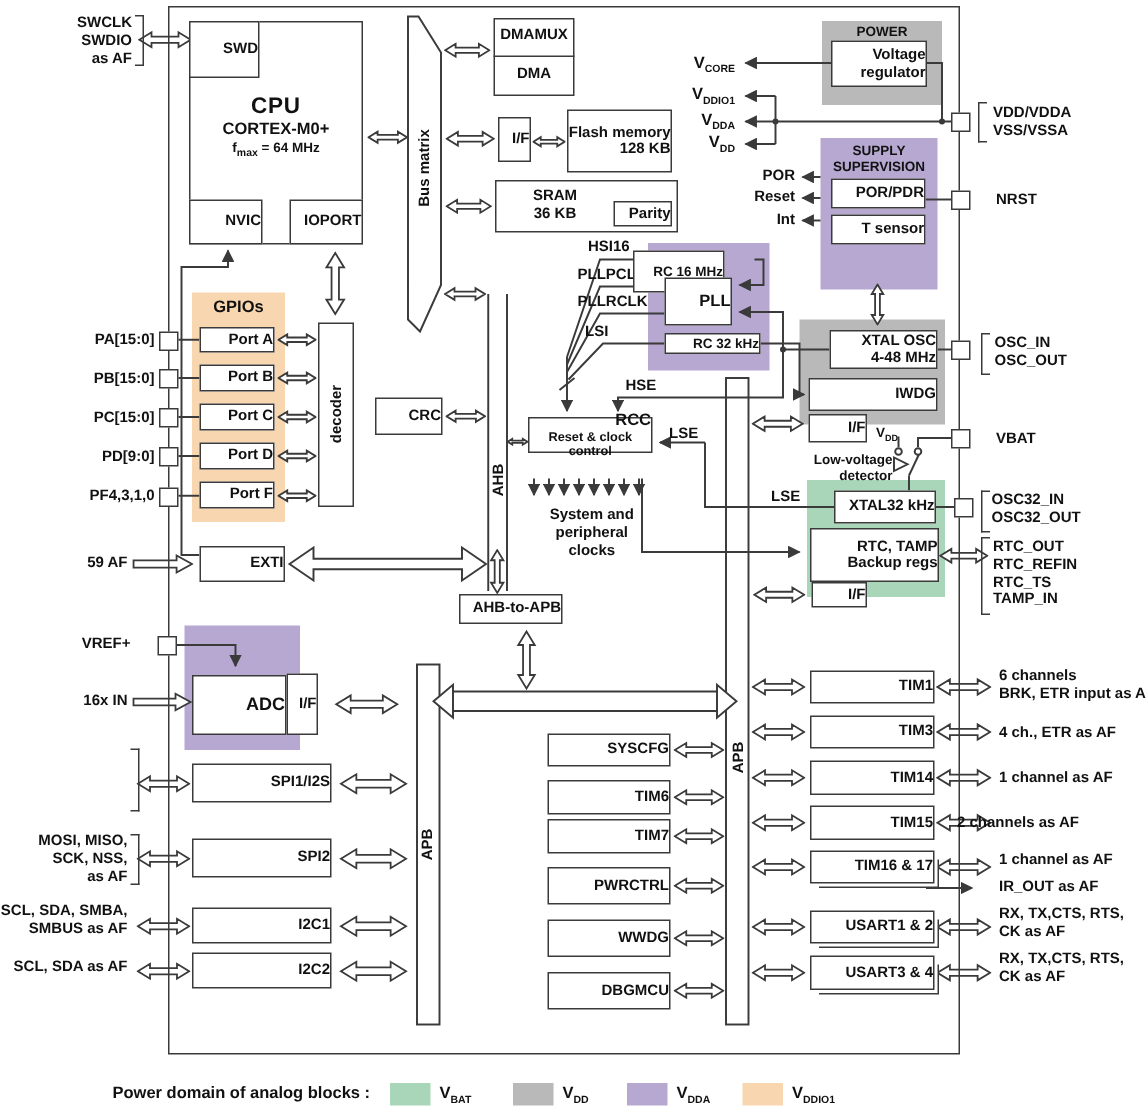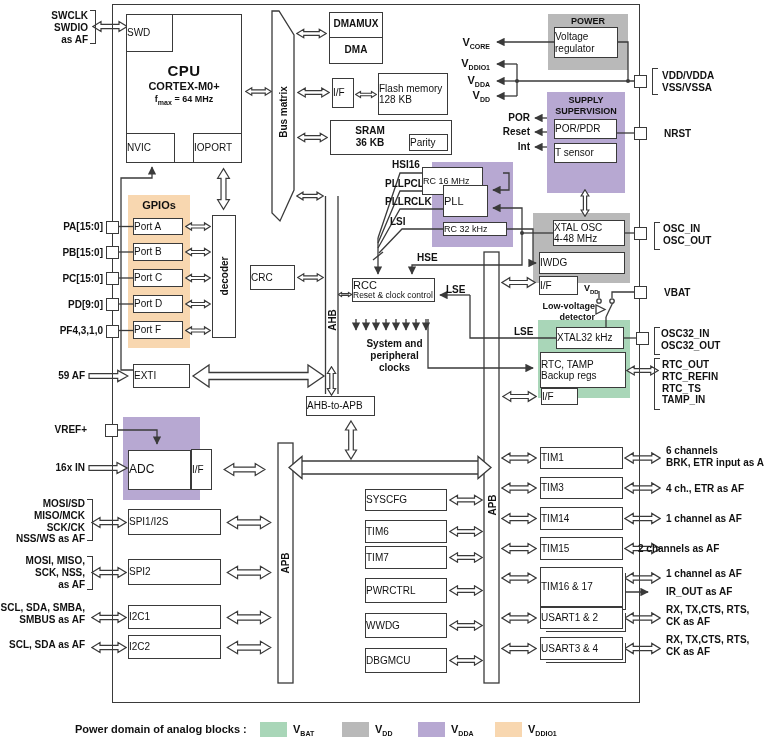--- a/index.html
+++ b/index.html
@@ -3,22 +3,22 @@
 <meta charset="utf-8">
 <style>
   html,body{margin:0;padding:0;background:#fff}
   #stage{position:relative;width:764px;height:740px;font-family:"Liberation Sans",sans-serif;color:#111;background:#fff;overflow:hidden;
     --c-green:#a9d6b8;--c-gray:#b9b9b9;--c-purple:#b7a8d2;--c-peach:#f8d7b0}
   .region{position:absolute;z-index:0}
   .bg-green{background:var(--c-green)} .bg-gray{background:var(--c-gray)}
   .bg-purple{background:var(--c-purple)} .bg-peach{background:var(--c-peach)}
   #wires{position:absolute;left:0;top:0;z-index:1}
   .box{position:absolute;z-index:2;background:#fff;border:1.4px solid #3a3a3a;box-sizing:border-box;
-       display:flex;flex-direction:column;align-items:flex-start;justify-content:center;
-       text-align:center;font-weight:normal;font-size:10px;line-height:1.12}
+       display:flex;flex-direction:column;align-items:flex-end;justify-content:center;
+       text-align:center;font-weight:bold;font-size:10px;line-height:1.12}
   .lbl{position:absolute;z-index:2;font-size:10px;font-weight:bold;line-height:1.18;white-space:nowrap}
   .r{text-align:right}
   .c{text-align:center}
   .sm{font-size:9px}
   .vtext{position:absolute;z-index:3;width:80px;height:14px;display:flex;align-items:center;justify-content:center;
          font-size:10px;font-weight:bold;transform:rotate(-90deg)}
   .pin{position:absolute;z-index:3;width:13px;height:13px;background:#fff;border:1.4px solid #3a3a3a;box-sizing:border-box}
   .brk{position:absolute;z-index:2;box-sizing:border-box}
   .brk-r{border-top:1.4px solid #3a3a3a;border-right:1.4px solid #3a3a3a;border-bottom:1.4px solid #3a3a3a}
   .brk-l{border-top:1.4px solid #3a3a3a;border-left:1.4px solid #3a3a3a;border-bottom:1.4px solid #3a3a3a}
@@ -390,21 +390,21 @@
     </div>
   <div class="box" style="left:540px;top:477px;width:83px;height:22px">
       <span>TIM3</span>
     </div>
   <div class="box" style="left:540px;top:507px;width:83px;height:23px">
       <span>TIM14</span>
     </div>
   <div class="box" style="left:540px;top:537px;width:83px;height:23px">
       <span>TIM15</span>
     </div>
-  <div class="box stack" style="left:540px;top:567px;width:83px;height:40px">
+  <div class="box stack" style="left:540px;top:567px;width:83px;height:22px">
       <span>TIM16 &amp; 17</span>
     </div>
   <div class="box stack" style="left:540px;top:607px;width:83px;height:22px">
       <span>USART1 &amp; 2</span>
     </div>
   <div class="box stack" style="left:540px;top:637px;width:83px;height:23px">
       <span>USART3 &amp; 4</span>
     </div>
 
   <div class="lbl r" style="left:28px;top:10px;width:60px">
@@ -412,23 +412,20 @@
   </div>
   <div class="brk brk-r" style="left:90px;top:10px;width:6px;height:34px"></div>
   <div class="lbl r" style="left:40px;top:221px;width:63px"><span>PA[15:0]</span></div>
   <div class="lbl r" style="left:40px;top:247px;width:63px"><span>PB[15:0]</span></div>
   <div class="lbl r" style="left:40px;top:273px;width:63px"><span>PC[15:0]</span></div>
   <div class="lbl r" style="left:40px;top:299px;width:63px"><span>PD[9:0]</span></div>
   <div class="lbl r" style="left:40px;top:325px;width:63px"><span>PF4,3,1,0</span></div>
   <div class="lbl r" style="left:45px;top:370px;width:40px"><span>59 AF</span></div>
   <div class="lbl r" style="left:42px;top:424px;width:45px"><span>VREF+</span></div>
   <div class="lbl r" style="left:45px;top:462px;width:40px"><span>16x IN</span></div>
-  <div class="lbl r" style="left:15px;top:498px;width:70px">
-    <span>MOSI/SD</span><br><span>MISO/MCK</span><br><span>SCK/CK</span><br><span>NSS/WS as AF</span>
-  </div>
   <div class="brk brk-r" style="left:87px;top:499px;width:6px;height:42px"></div>
   <div class="lbl r" style="left:15px;top:555px;width:70px">
     <span>MOSI, MISO,</span><br><span>SCK, NSS,</span><br><span>as AF</span>
   </div>
   <div class="brk brk-r" style="left:87px;top:556px;width:6px;height:34px"></div>
   <div class="lbl r" style="left:0px;top:602px;width:85px">
     <span>SCL, SDA, SMBA,</span><br><span>SMBUS as AF</span>
   </div>
   <div class="lbl r" style="left:0px;top:639px;width:85px"><span>SCL, SDA as AF</span></div>
 

